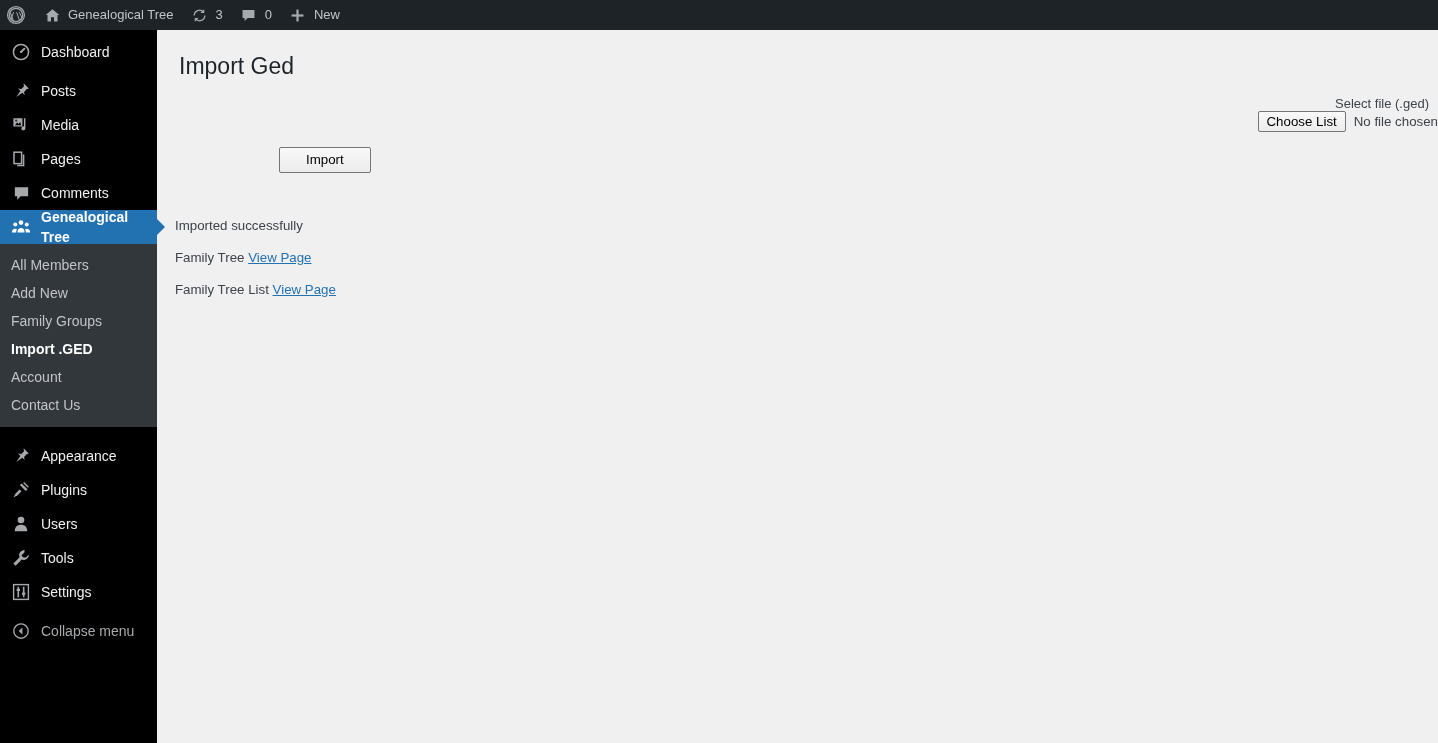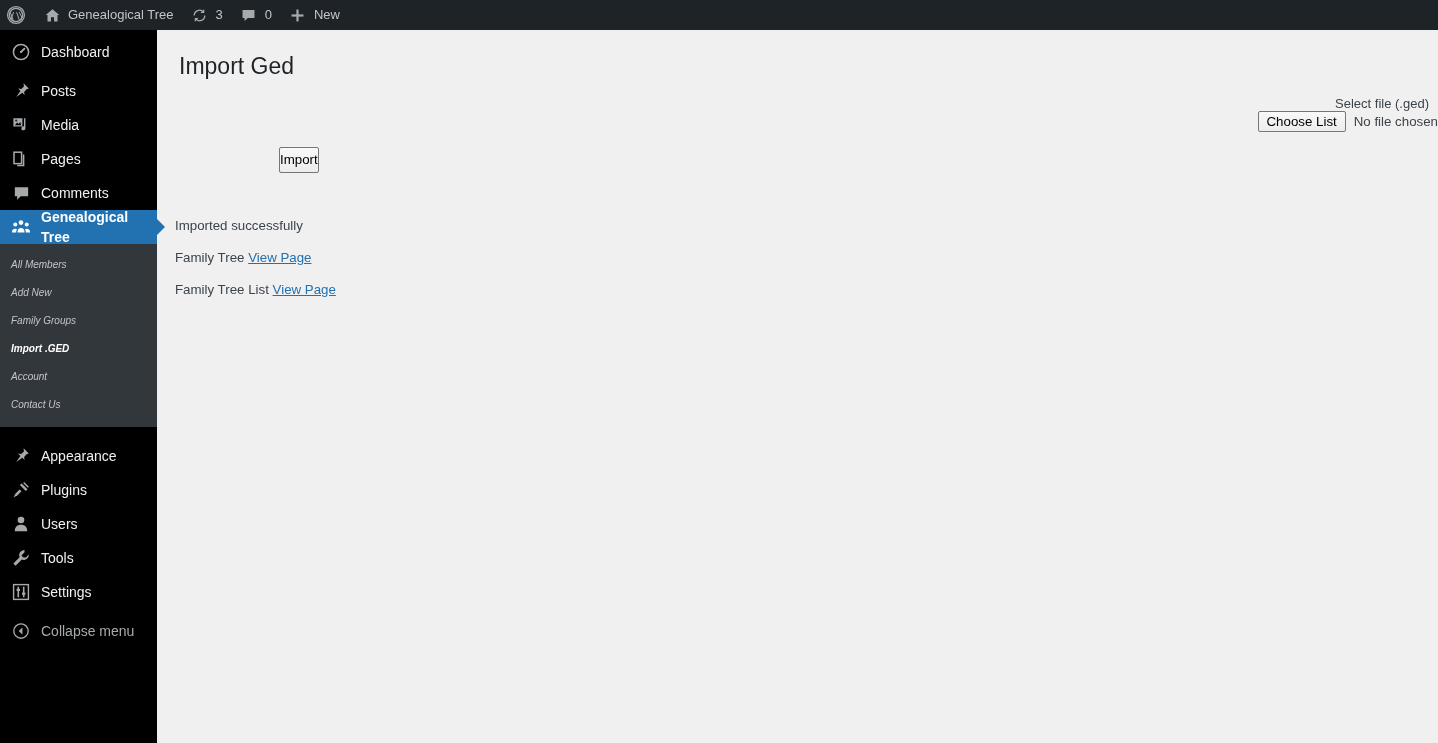--- a/index.html
+++ b/index.html
@@ -102,25 +102,24 @@
     border-left: 8px solid #2271b1;
   }
   .submenu {
     list-style: none;
     margin: 0;
     padding: 7px 0 8px 0;
     background: #32373c;
   }
   .submenu li {
     padding: 6px 0 6px 11px;
-    font-size: 10px;
+    font-size: 14px;
     color: #c3c4c7;
     line-height: 16px;
     cursor: pointer;
-    font-style: italic;
   }
   .submenu li.current {
     color: #fff;
     font-weight: 700;
   }
   #collapse-menu {
     display: flex;
     align-items: center;
     height: 34px;
     padding-left: 11px;
@@ -186,21 +185,21 @@
     color: #3c434a;
   }
   .import-row {
     padding-left: 122px;
     margin-top: 15px;
   }
   .import-btn {
     font-family: "Liberation Sans", sans-serif;
     font-size: 13.3px;
     color: #000;
-    padding: 4px 0;
+    padding: 4px 26px;
     border: 1px solid #767676;
     border-radius: 2px;
     background: linear-gradient(#f9f9f9, #ececec);
     line-height: 16px;
     cursor: pointer;
   }
   .result-block { padding: 0 0 0 18px; margin-top: 45px; }
   .result-line {
     font-size: 13.3px;
     color: #3c434a;

